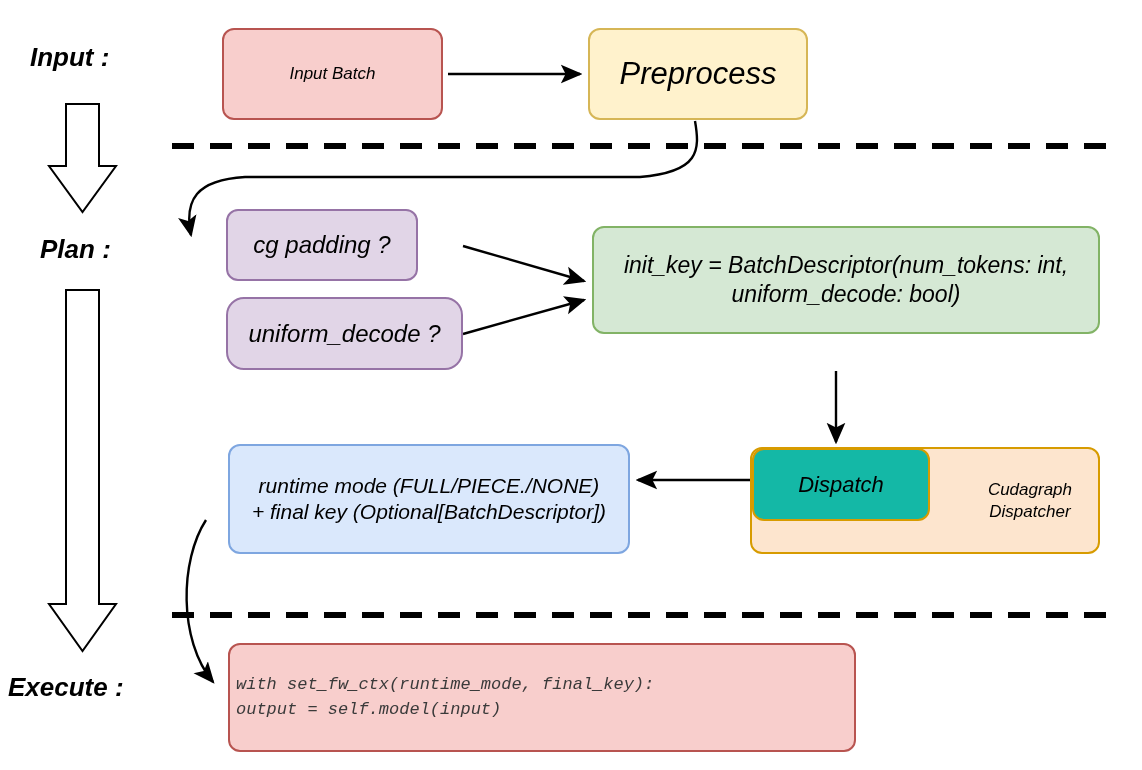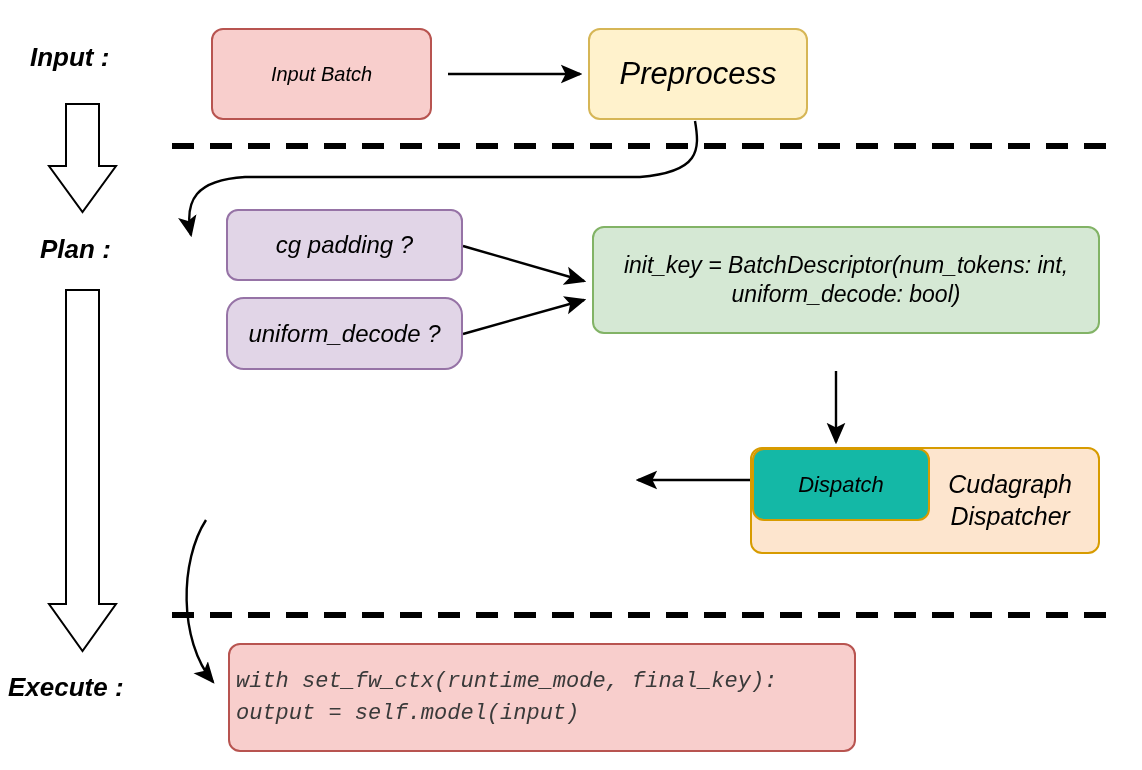--- a/index.html
+++ b/index.html
@@ -38,68 +38,68 @@
   }
   .stage-label {
     position: absolute;
     font-weight: bold;
     font-size: 26px;
     color: #000;
     letter-spacing: 0px;
     white-space: nowrap;
   }
   .n-input-batch {
-    left: 211px; top: 28px; width: 221px; height: 92px;
+    left: 222px; top: 28px; width: 221px; height: 92px;
     background: #F8CECC; border-color: #B85450;
-    font-size: 20px;
+    font-size: 17px;
   }
   .n-preprocess {
     left: 588px; top: 28px; width: 220px; height: 92px;
     background: #FFF2CC; border-color: #D6B656;
     font-size: 31px;
   }
   .n-cg-padding {
-    left: 226px; top: 209px; width: 237px; height: 72px;
+    left: 226px; top: 209px; width: 192px; height: 72px;
     background: #E1D5E7; border-color: #9673A6;
     font-size: 24px;
   }
   .n-uniform-decode {
     left: 226px; top: 297px; width: 237px; height: 73px;
     background: #E1D5E7; border-color: #9673A6;
     font-size: 24px;
     border-radius: 18px;
   }
   .n-init-key {
     left: 592px; top: 226px; width: 508px; height: 108px;
     background: #D5E8D4; border-color: #82B366;
     font-size: 23px;
   }
   .n-dispatcher-outer {
     left: 750px; top: 447px; width: 350px; height: 107px;
     background: #FDE5CE; border-color: #D79B00;
-    font-size: 25px;
+    font-size: 17px;
     justify-content: flex-end;
     padding-right: 26px;
     align-items: center;
   }
   .n-dispatch-inner {
     left: 752px; top: 448px; width: 178px; height: 73px;
     background: #14b8a6; border-color: #D79B00;
     font-size: 22px;
   }
   .n-runtime-mode {
     left: 228px; top: 444px; width: 402px; height: 110px;
     background: #DAE8FC; border-color: #7EA6E0;
     font-size: 21px;
   }
   .n-code {
     left: 228px; top: 643px; width: 628px; height: 109px;
     background: #F8CECC; border-color: #B85450;
     font-family: "Liberation Mono", "DejaVu Sans Mono", monospace;
-    font-size: 22px;
+    font-size: 17px;
     justify-content: flex-start;
     text-align: left;
     padding-left: 6px;
     line-height: 1.45;
     color: #3a3a3a;
   }
   .lbl-input   { left: 30px; top: 42px; }
   .lbl-plan    { left: 40px; top: 234px; }
   .lbl-execute { left: 8px;  top: 672px; }
 </style>
@@ -151,17 +151,19 @@
   <div class="node n-uniform-decode">uniform_decode ?</div>
 
   <div class="node n-init-key">init_key = BatchDescriptor(num_tokens: int,
 uniform_decode: bool)</div>
 
   <div class="node n-dispatcher-outer">Cudagraph
 Dispatcher</div>
 
   <div class="node n-dispatch-inner">Dispatch</div>
 
+  <div class="node n-runtime-mode">runtime mode (FULL/PIECE./NONE)
++ final key (Optional[BatchDescriptor])</div>
 
   <div class="node n-code">with set_fw_ctx(runtime_mode, final_key):
     output = self.model(input)</div>
 
 </div>
 
 </body></html>

